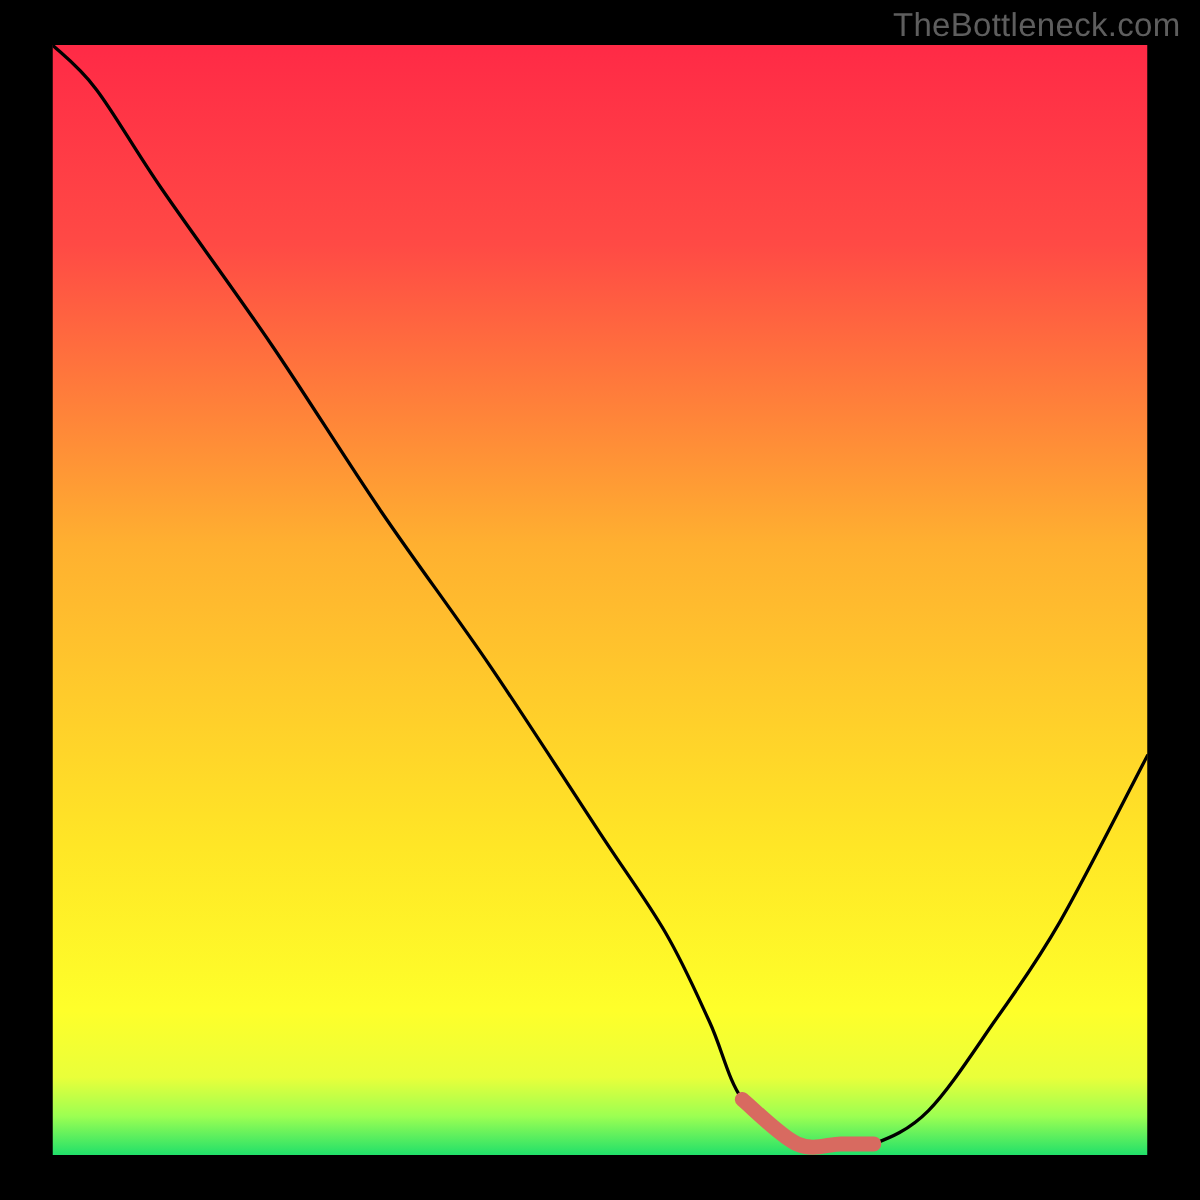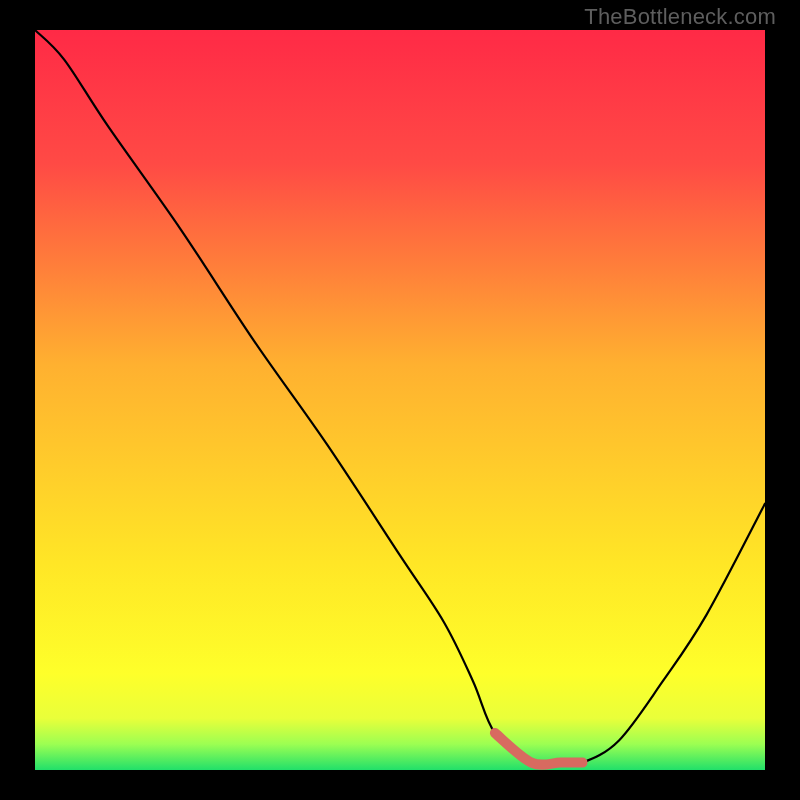--- a/index.html
+++ b/index.html
@@ -13,21 +13,21 @@
   }
   .container {
     position: relative;
     width: 800px;
     height: 800px;
     background: #000;
   }
   .watermark {
     position: absolute;
     top: 4px;
-    right: 24px;
+    right: 13px;
     color: #5e5e5e;
     font-size: 22px;
     font-weight: 500;
     letter-spacing: 0.2px;
     z-index: 10;
   }
   .plot-area {
     position: absolute;
     left: 35px;
     top: 30px;

